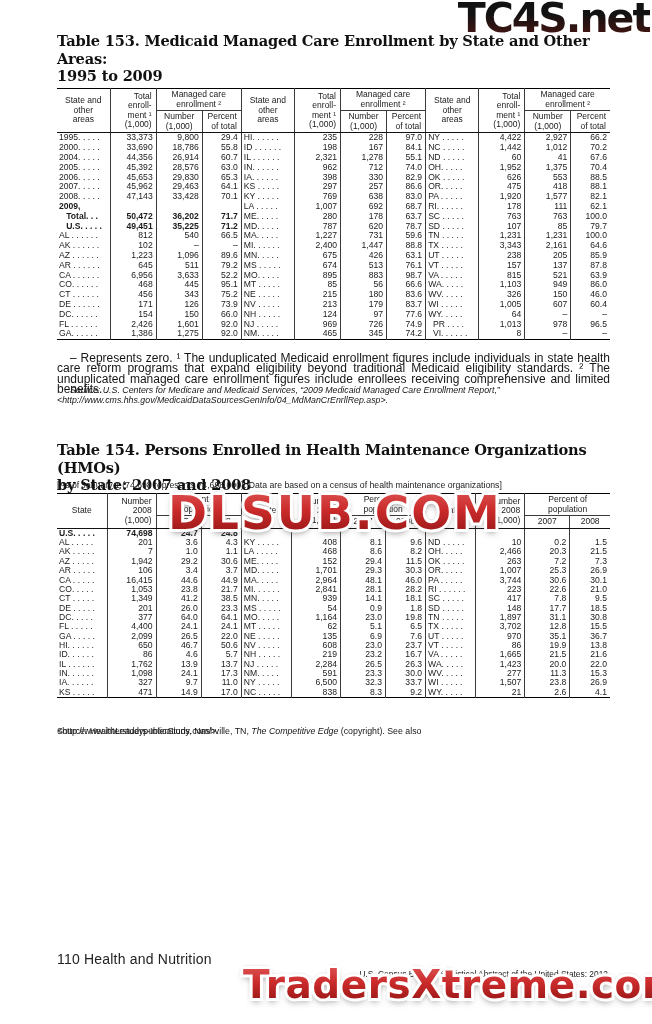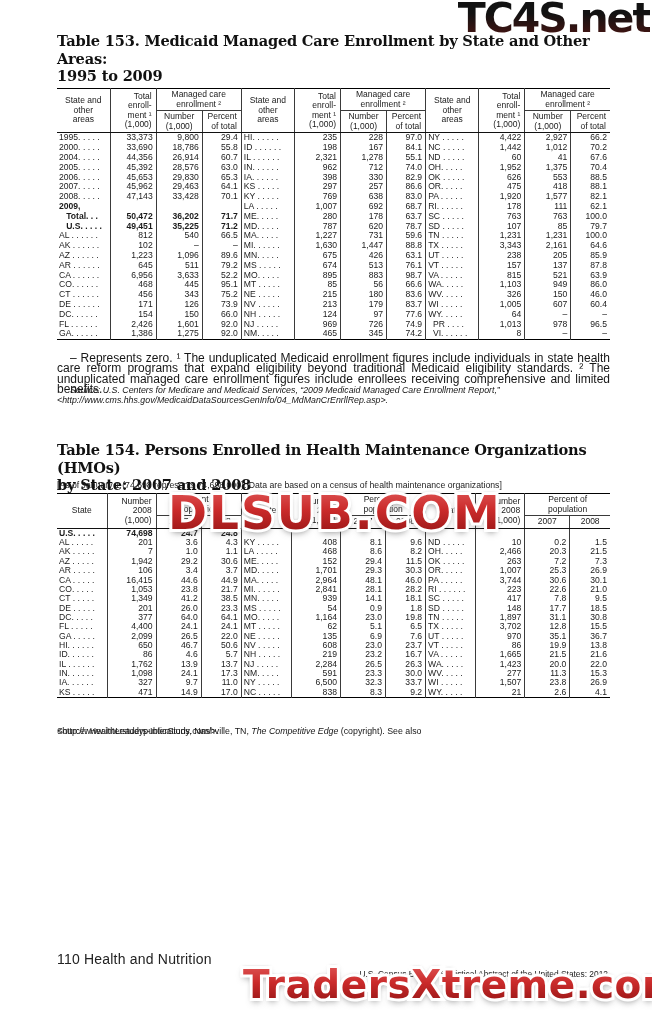--- a/index.html
+++ b/index.html
@@ -268,21 +268,21 @@
           <td class="num">1,231</td>
           <td class="num">1,231</td>
           <td class="num">100.0</td>
         </tr>
         <tr>
           <td class="lbl">AK . . . . . .</td>
           <td class="num">102</td>
           <td class="num">–</td>
           <td class="num">–</td>
           <td class="lbl">MI. . . . . .</td>
-          <td class="num">1,630</td>
+          <td class="num">2,400</td>
           <td class="num">1,447</td>
           <td class="num">88.8</td>
           <td class="lbl">TX . . . . .</td>
           <td class="num">3,343</td>
           <td class="num">2,161</td>
           <td class="num">64.6</td>
         </tr>
         <tr>
           <td class="lbl">AZ . . . . . .</td>
           <td class="num">1,223</td>

